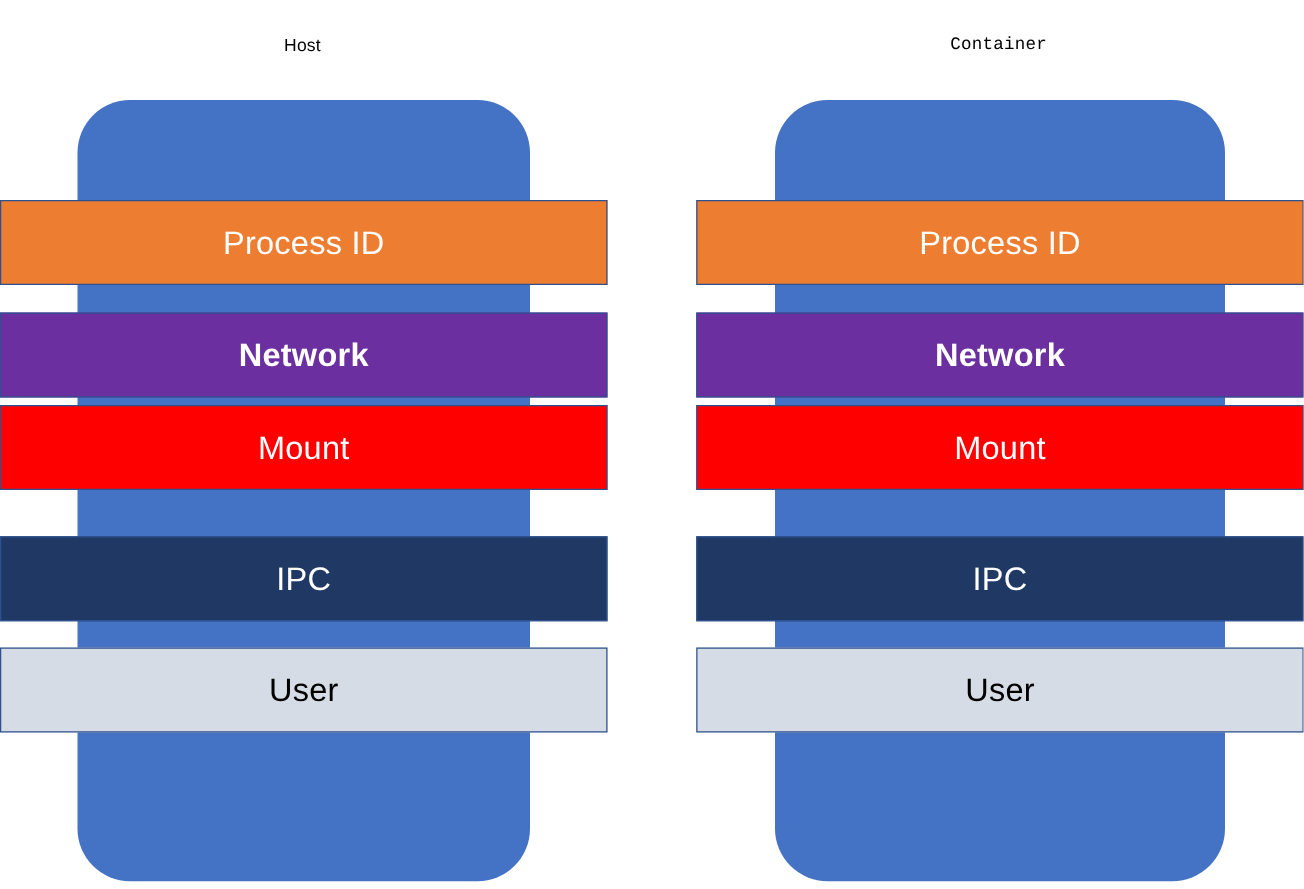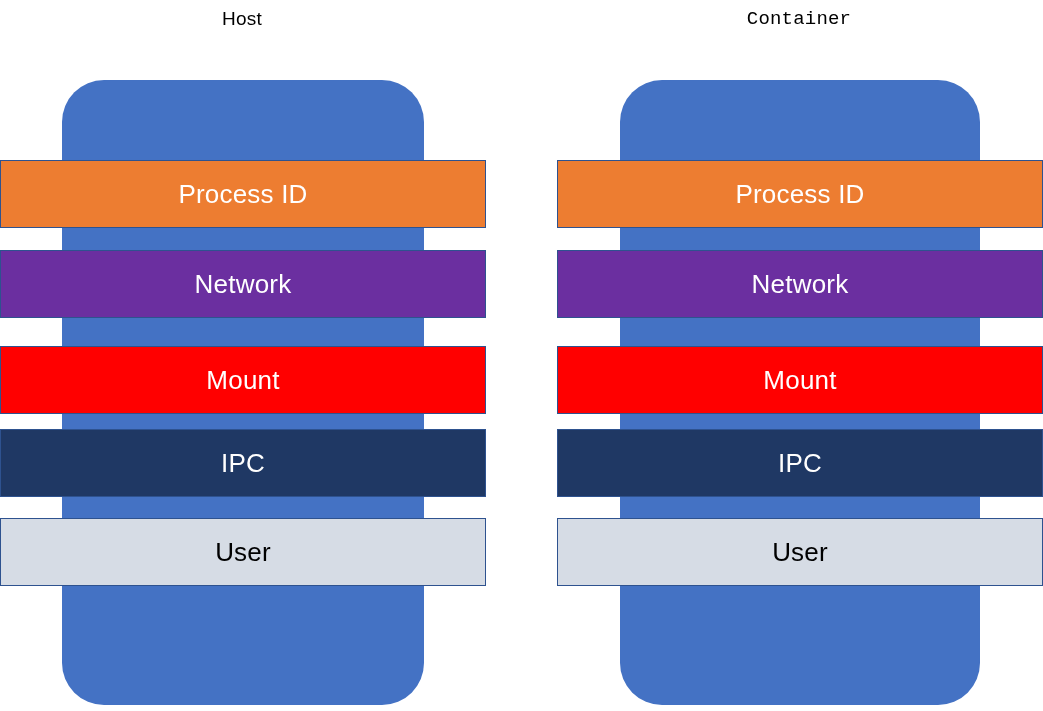--- a/index.html
+++ b/index.html
@@ -14,22 +14,22 @@
     position: relative;
     width: 1043px;
     height: 711px;
     background: #ffffff;
     overflow: hidden;
   }
 
   
   .col-title {
     position: absolute;
-    top: 8px;
-    font-size: 19px;
+    top: 28px;
+    font-size: 14px;
     color: #000000;
     text-align: center;
     letter-spacing: 0.2px;
     white-space: nowrap;
   }
   #title-host      { left: 142px; width: 200px; }
   #title-container { left: 699px; width: 200px; font-family: Liberation Mono, monospace; }
 
   
   .capsule {
@@ -61,22 +61,22 @@
   }
   .ns-bar.light .ns-label { color: #000000; }
 
   
   .col-host .ns-bar  { left: 0px;   width: 486px; }
   
   .col-container .ns-bar { left: 557px; width: 486px; }
 
   
   .row-pid  { top: 160px; }
-  .row-net  { top: 250px; }
-  .row-mnt  { top: 346px; }
+  .row-net  { top: 250px; font-weight: bold; }
+  .row-mnt  { top: 324px; }
   .row-ipc  { top: 429px; }
   .row-usr  { top: 518px; }
 </style>
 </head>
 <body>
 
 <div id="canvas" style="background-color: rgb(255, 255, 255);">
 
   <div id="title-host" class="col-title">Host</div>
 

